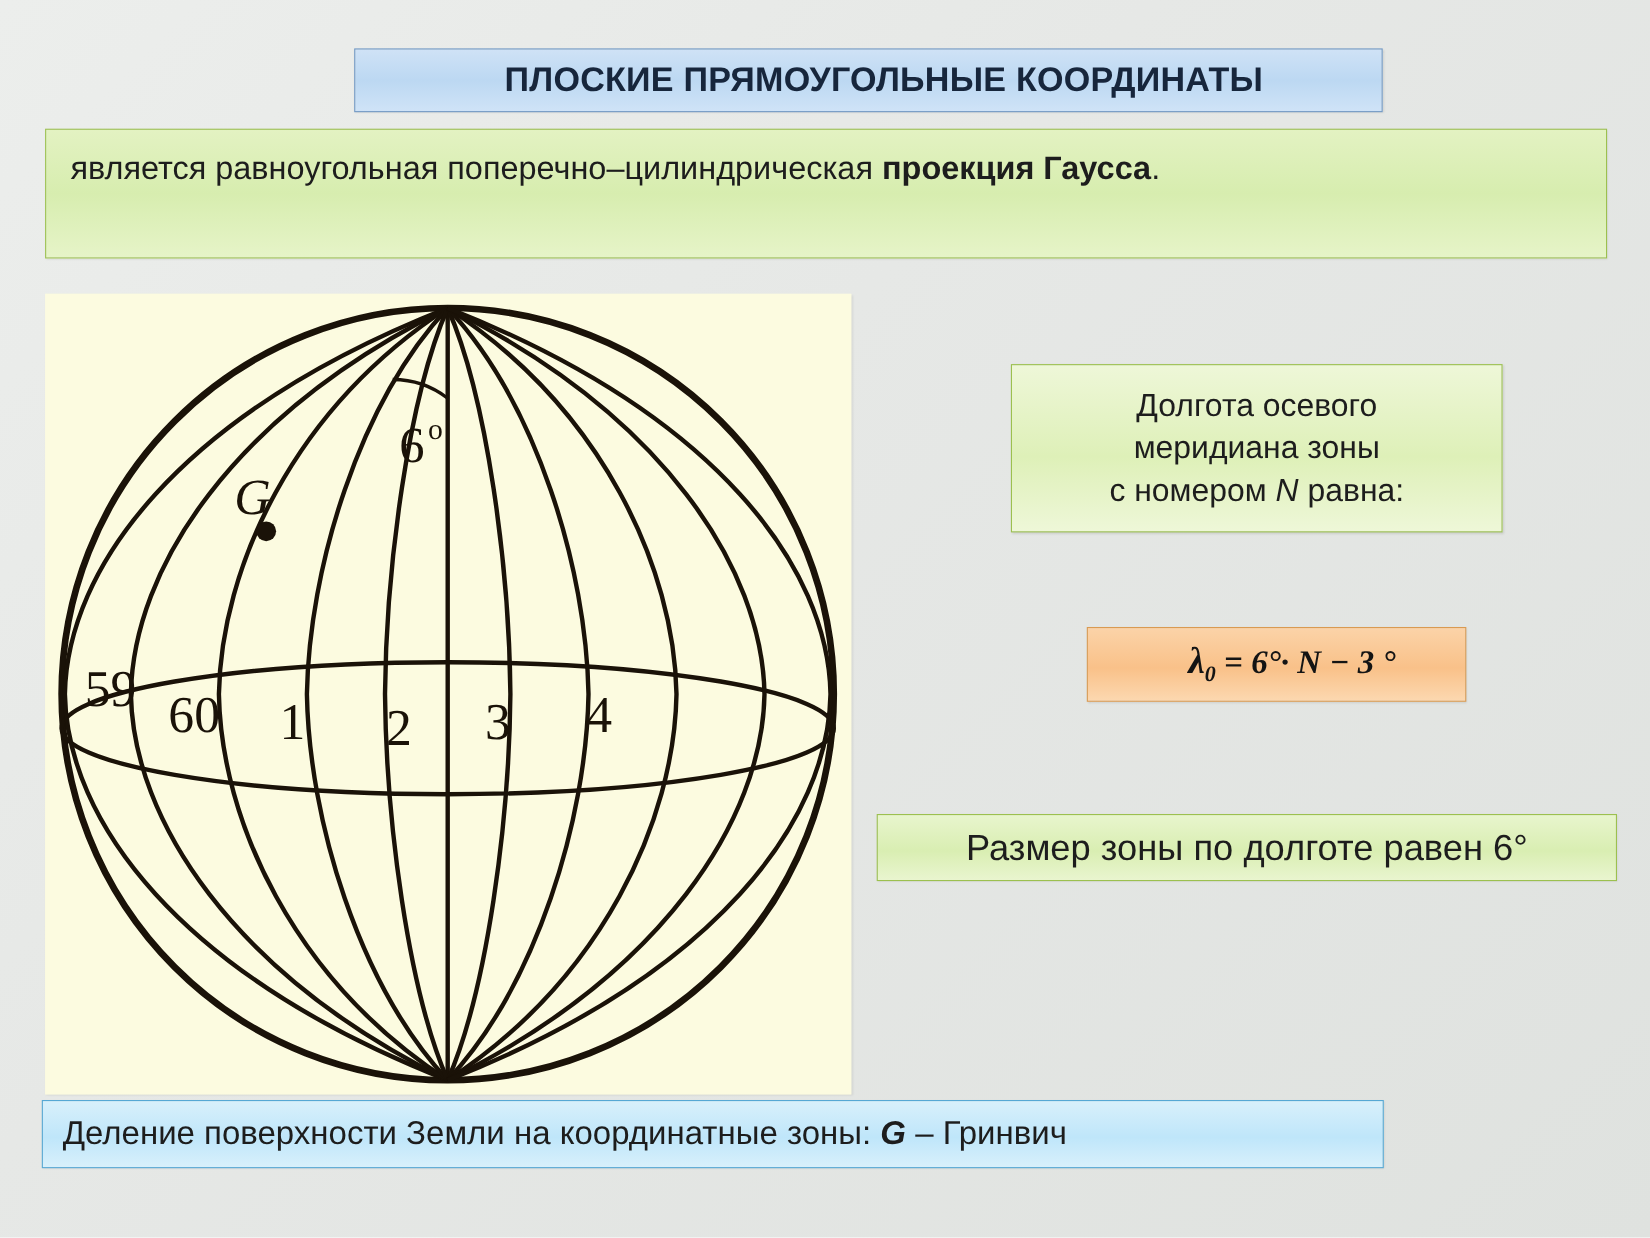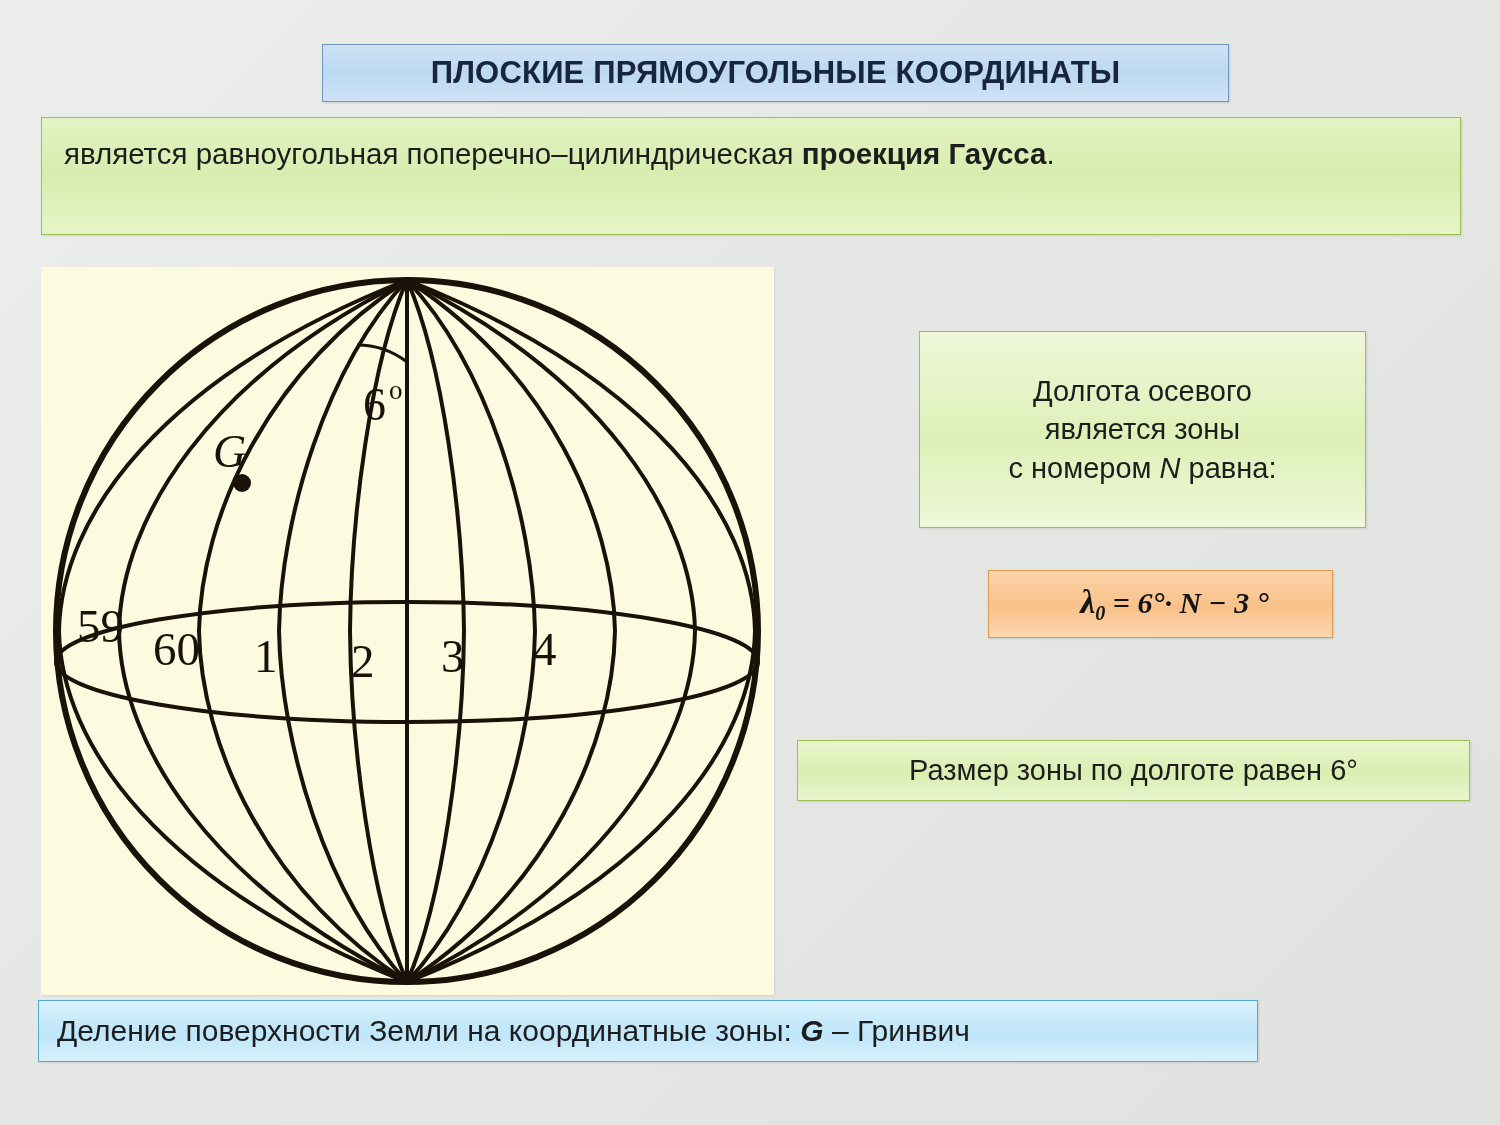--- a/index.html
+++ b/index.html
@@ -21,20 +21,21 @@
     left: 322px;
     top: 44px;
     width: 905px;
     height: 56px;
     background: linear-gradient(180deg, #cfe2f6 0%, #bcd8f2 50%, #cfe3f7 100%);
     border: 1px solid #6f97c4;
     display: flex;
     align-items: center;
     justify-content: center;
     box-shadow: 1px 1px 2px rgba(0,0,0,0.12);
+    padding-left: 28px;
   }
   .title-bar span {
     font-size: 31px;
     font-weight: bold;
     color: #17263c;
     letter-spacing: 0.2px;
     white-space: nowrap;
   }
 
   
@@ -73,21 +74,21 @@
   .figure-panel svg {
     display: block;
   }
 
   
   .note-box {
     position: absolute;
     left: 919px;
     top: 331px;
     width: 447px;
-    height: 197px;
+    height: 153px;
     background: linear-gradient(180deg, #eef7d8 0%, #def0b8 55%, #eef7d8 100%);
     border: 1px solid #9cc04f;
     box-shadow: 1px 1px 2px rgba(0,0,0,0.10);
     box-sizing: border-box;
     display: flex;
     flex-direction: column;
     align-items: center;
     justify-content: center;
   }
   .note-box .line {
@@ -137,21 +138,21 @@
     width: 671px;
     height: 59px;
     background: linear-gradient(180deg, #e8f5cd 0%, #d9eeb2 55%, #e9f5cf 100%);
     border: 1px solid #9cc04f;
     box-shadow: 1px 1px 2px rgba(0,0,0,0.10);
     display: flex;
     align-items: center;
     justify-content: center;
   }
   .zone-size-box span {
-    font-size: 29px;
+    font-size: 33px;
     color: #1d1d1d;
     white-space: nowrap;
   }
 
   
   .caption-box {
     position: absolute;
     left: 38px;
     top: 1000px;
     width: 1220px;
@@ -223,21 +224,21 @@
     <text x="112" y="398" font-family="Liberation Serif, serif" font-size="47" fill="#1a1208">60</text>
     <text x="213" y="405" font-family="Liberation Serif, serif" font-size="47" fill="#1a1208">1</text>
     <text x="310" y="410" font-family="Liberation Serif, serif" font-size="47" fill="#1a1208">2</text>
     <text x="400" y="405" font-family="Liberation Serif, serif" font-size="47" fill="#1a1208">3</text>
     <text x="492" y="398" font-family="Liberation Serif, serif" font-size="47" fill="#1a1208">4</text>
   </svg>
 </div>
 
 <div class="note-box">
   <div class="line">Долгота осевого</div>
-  <div class="line">является зоны</div>
+  <div class="line">меридиана зоны</div>
   <div class="line">
     <span>с номером </span><i>N</i><span> равна:</span>
   </div>
 </div>
 
 <div class="formula-box">
   <span class="formula"><span class="lam">λ</span><sub>0</sub><span> = 6°· N − 3 °</span></span>
 </div>
 
 <div class="zone-size-box">

